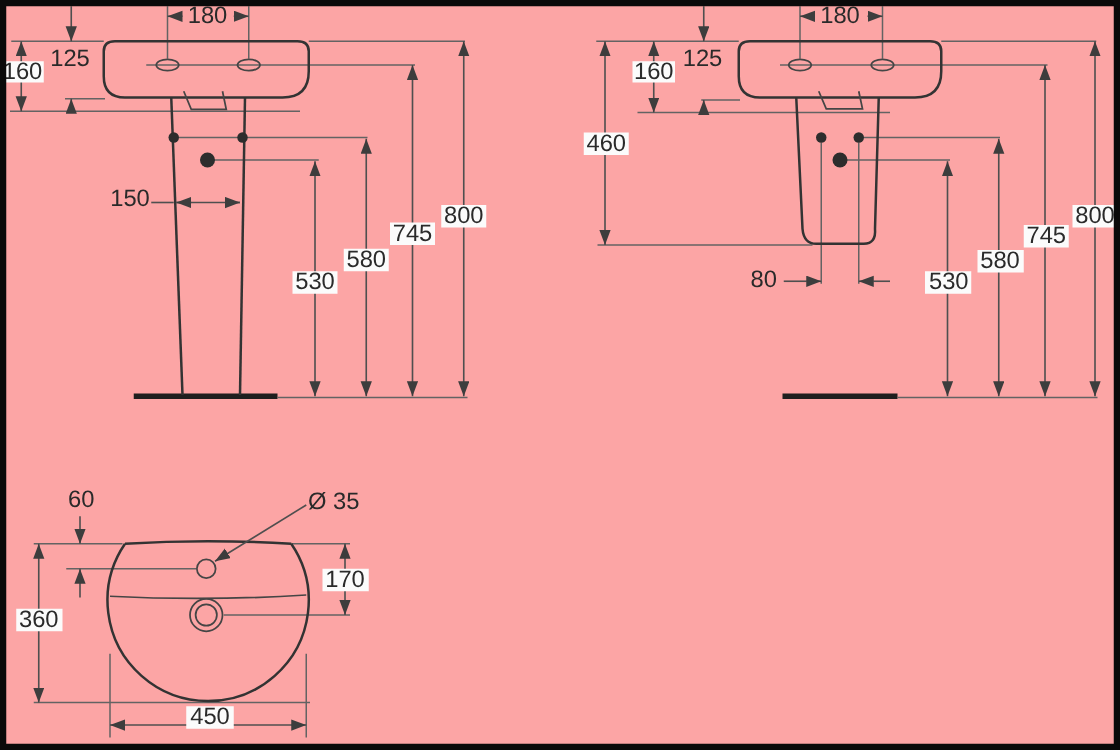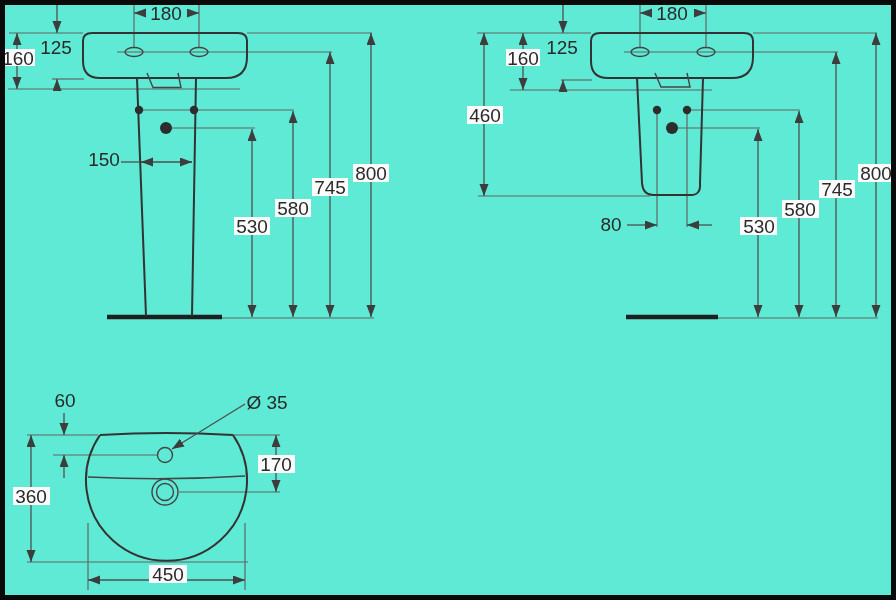--- a/index.html
+++ b/index.html
@@ -1,16 +1,16 @@
 <!DOCTYPE html>
 <html><head>
 <meta charset="utf-8">
 <style>
   html,body{margin:0;padding:0;background:#e8e8e8;}
-  .canvas{width:896px;height:600px;position:relative;background:#5eead4;}
+  .canvas{width:896px;height:600px;position:relative;background:#fca5a5;}
   svg{display:block;}
   .ref{stroke:#636363;stroke-width:1.2;fill:none;}
   .dim{stroke:#4f4f4f;stroke-width:1.3;fill:none;}
   .fix{stroke:#333333;stroke-width:2;fill:none;stroke-linejoin:round;}
   .thin{stroke:#454545;stroke-width:1.4;fill:none;}
   .thick{stroke:#1f1f1f;stroke-width:4.5;fill:none;}
   .dot{fill:#2d2d2d;stroke:none;}
   .mask{fill:#fbfbfb;stroke:none;}
   text{font-family:"Liberation Sans", sans-serif;font-size:19px;fill:#2a2a2a;
        text-anchor:middle;dominant-baseline:central;}

